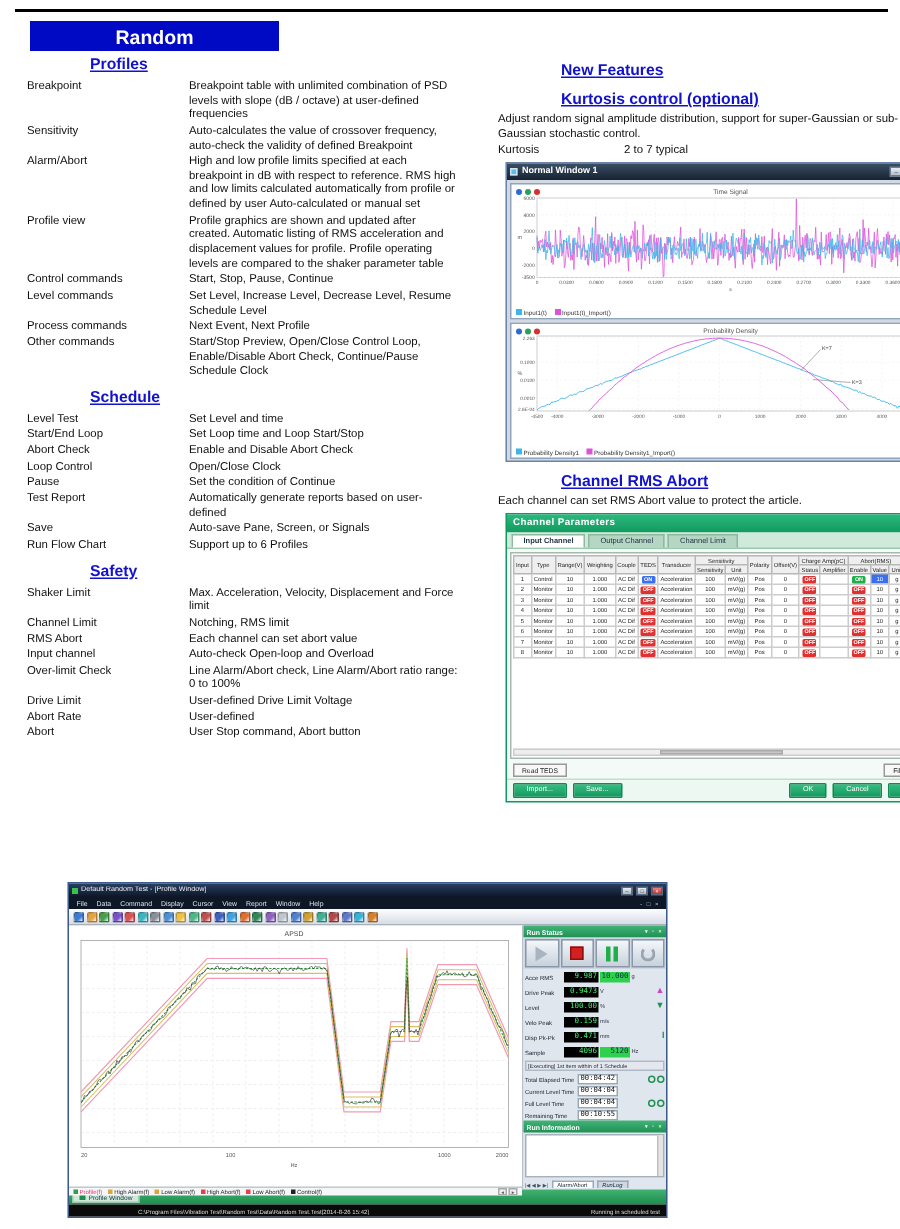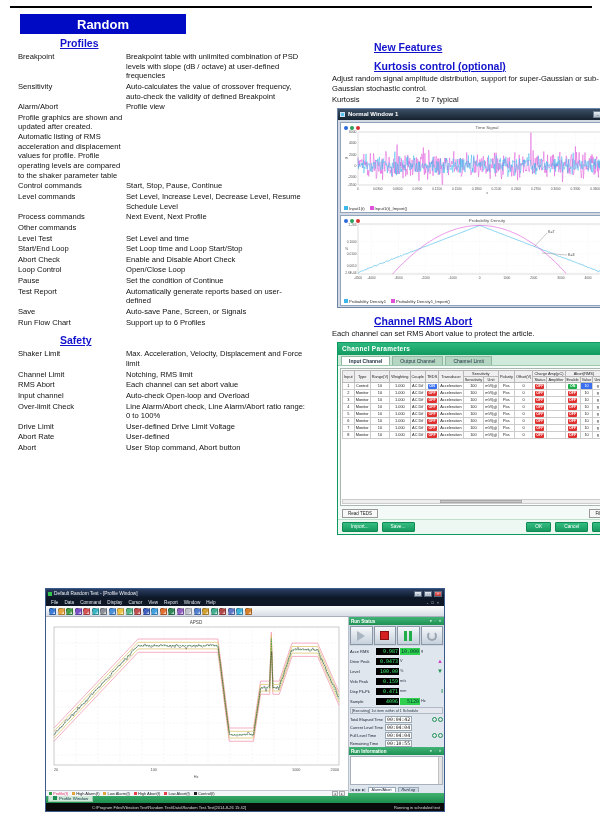--- a/index.html
+++ b/index.html
@@ -130,41 +130,44 @@
   </div>
 
   <div class="left-col" id="left-col">
       <div class="sec-heading first">Profiles</div>
       <div class="def-grid">
         <div class="term">Breakpoint</div>
         <div class="def">Breakpoint table with unlimited combination of PSD levels with slope (dB / octave) at user-defined frequencies</div>
         <div class="term">Sensitivity</div>
         <div class="def">Auto-calculates the value of crossover frequency, auto-check the validity of defined Breakpoint</div>
         <div class="term">Alarm/Abort</div>
+        <div class="def">High and low profile limits specified at each breakpoint in dB with respect to reference. RMS high and low limits calculated automatically from profile or defined by user Auto-calculated or manual set</div>
         <div class="term">Profile view</div>
         <div class="def">Profile graphics are shown and updated after created. Automatic listing of RMS acceleration and displacement values for profile. Profile operating levels are compared to the shaker parameter table</div>
       </div>
       <div class="def-grid">
         <div class="term">Control commands</div>
         <div class="def">Start, Stop, Pause, Continue</div>
         <div class="term">Level commands</div>
         <div class="def">Set Level, Increase Level, Decrease Level, Resume Schedule Level</div>
         <div class="term">Process commands</div>
         <div class="def">Next Event, Next Profile</div>
         <div class="term">Other commands</div>
-      </div>
+        <div class="def">Start/Stop Preview, Open/Close Control Loop, Enable/Disable Abort Check, Continue/Pause Schedule Clock</div>
+      </div>
+      <div class="sec-heading">Schedule</div>
       <div class="def-grid">
         <div class="term">Level Test</div>
         <div class="def">Set Level and time</div>
         <div class="term">Start/End Loop</div>
         <div class="def">Set Loop time and Loop Start/Stop</div>
         <div class="term">Abort Check</div>
         <div class="def">Enable and Disable Abort Check</div>
         <div class="term">Loop Control</div>
-        <div class="def">Open/Close Loop</div>
+        <div class="def">Open/Close Clock</div>
         <div class="term">Pause</div>
         <div class="def">Set the condition of Continue</div>
         <div class="term">Test Report</div>
         <div class="def">Automatically generate reports based on user-defined</div>
         <div class="term">Save</div>
         <div class="def">Auto-save Pane, Screen, or Signals</div>
         <div class="term">Run Flow Chart</div>
         <div class="def">Support up to 6 Profiles</div>
       </div>
       <div class="sec-heading">Safety</div>

